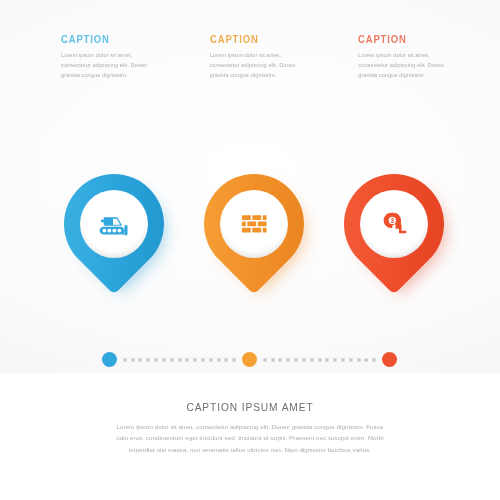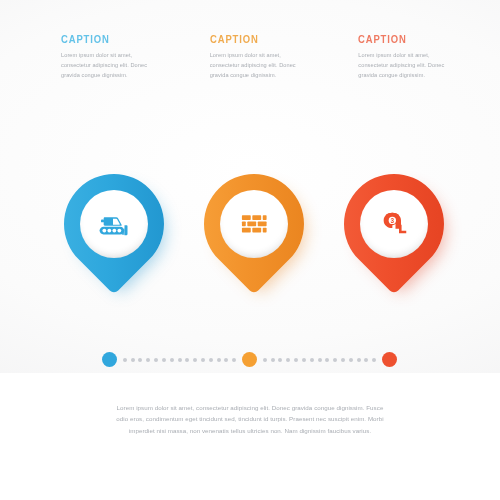--- a/index.html
+++ b/index.html
@@ -276,16 +276,17 @@
       <div class="tl-dot" style="left: 325.312px; background: rgb(201, 204, 209);"></div>
       <div class="tl-dot" style="left: 333.125px; background: rgb(201, 204, 209);"></div>
       <div class="tl-dot" style="left: 340.938px; background: rgb(201, 204, 209);"></div>
       <div class="tl-dot" style="left: 348.75px; background: rgb(201, 204, 209);"></div>
       <div class="tl-dot" style="left: 356.562px; background: rgb(201, 204, 209);"></div>
       <div class="tl-dot" style="left: 364.375px; background: rgb(201, 204, 209);"></div>
       <div class="tl-dot" style="left: 372.188px; background: rgb(201, 204, 209);"></div>
     </div>
 
   <div class="footer">
+    <p class="footer-title">CAPTION IPSUM AMET</p>
     <p class="footer-body">Lorem ipsum dolor sit amet, consectetur adipiscing elit. Donec gravida congue dignissim. Fusce odio eros, condimentum eget tincidunt sed, tincidunt id turpis. Praesent nec suscipit enim. Morbi imperdiet nisi massa, non venenatis tellus ultricies non. Nam dignissim faucibus varius.</p>
   </div>
 
 </div>
 
 </body></html>

